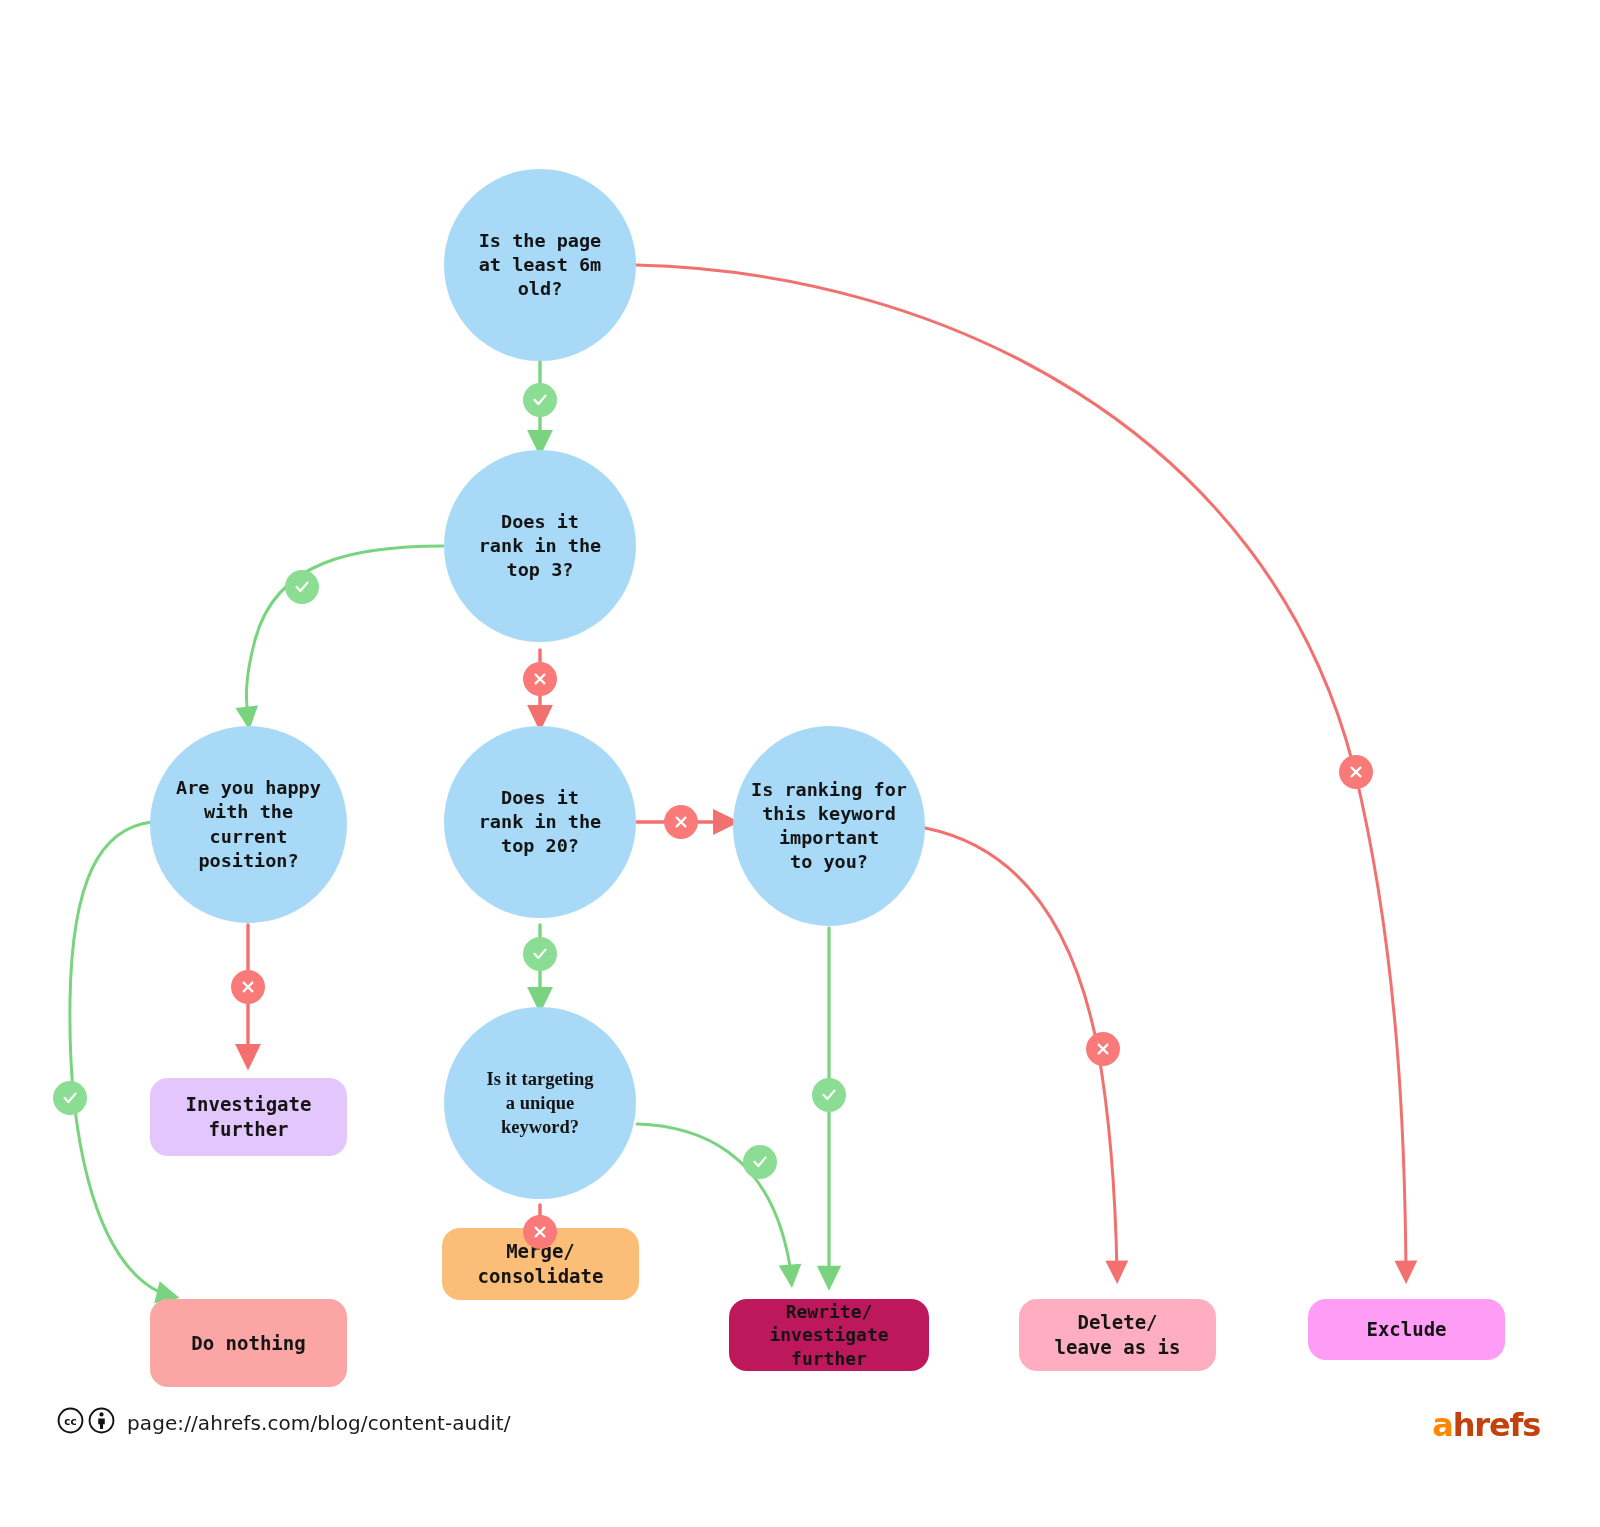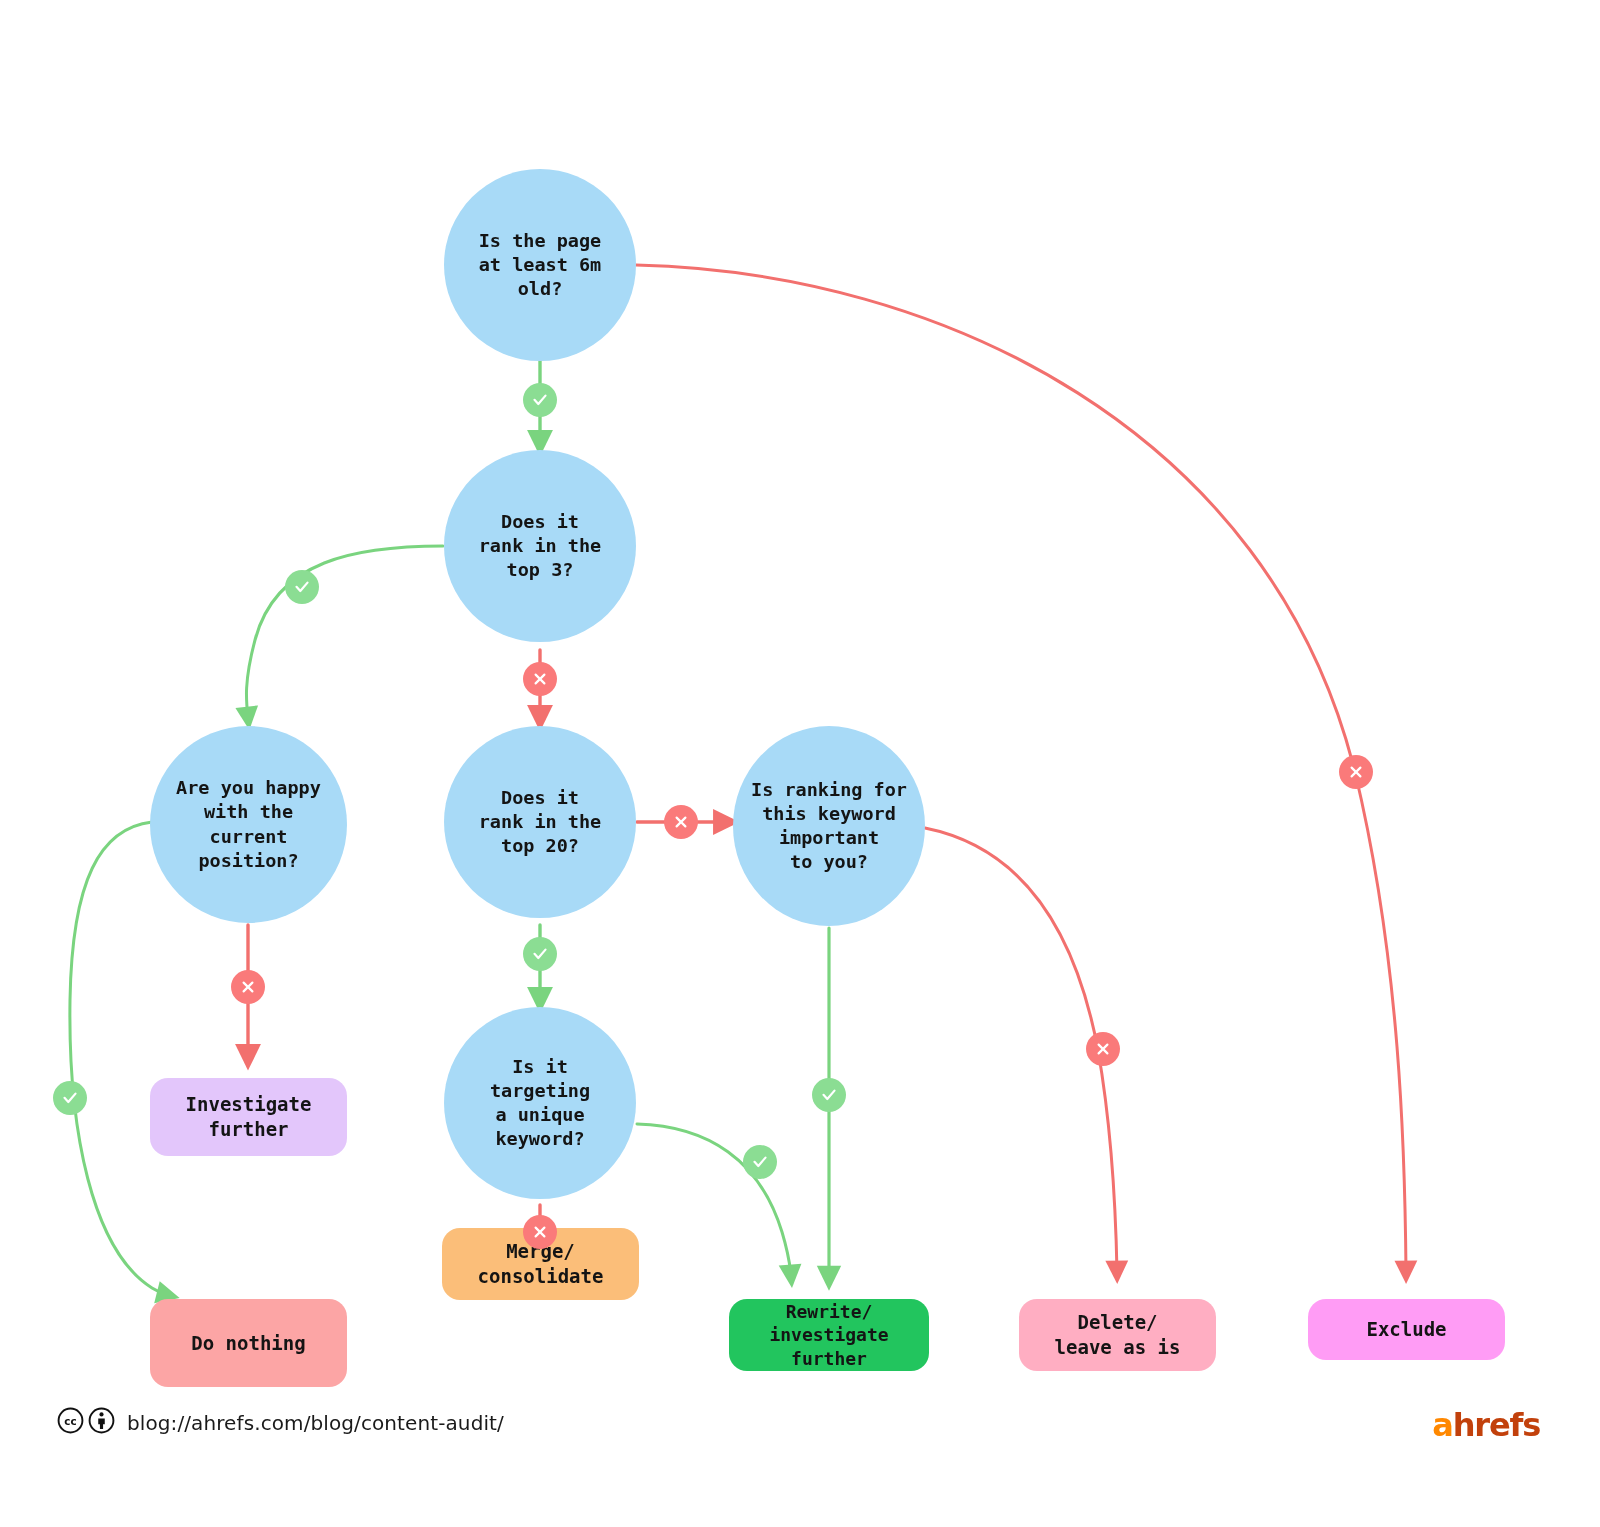--- a/index.html
+++ b/index.html
@@ -253,41 +253,41 @@
 top 20?</span>
   </div>
 
   <div class="node decision" style="left:733px; top:726px; width:192px; height:200px;">
     <span class="label">Is ranking for
 this keyword
 important
 to you?</span>
   </div>
 
-  <div class="node decision" style="left:444px; top:1007px; width:192px; height:192px;">
+  <div class="node decision" style="left:444px; top:1007px; width:192px; height:192px;font-family:Liberation Serif, serif;">
     <span class="label">Is it targeting
 a unique
 keyword?</span>
   </div>
 
   <div class="node terminal" style="left:150px; top:1062px; width:197px; height:78px; background:#e3c6fb;">
     <span>Investigate
 further</span>
   </div>
 
   <div class="node terminal" style="left:150px; top:1283px; width:197px; height:88px; background:#fca5a5;">
     <span>Do nothing</span>
   </div>
 
   <div class="node terminal" style="left:442px; top:1212px; width:197px; height:72px; background:#fbbe79;">
     <span>Merge/
 consolidate</span>
   </div>
 
-  <div class="node terminal" style="left:729px; top:1283px; width:200px; height:72px; background:#22c55e; font-size:18px;">
+  <div class="node terminal" style="left:729px; top:1283px; width:200px; height:72px; background:#be185d; font-size:18px;">
     <span>Rewrite/
 investigate further</span>
   </div>
 
   <div class="node terminal" style="left:1019px; top:1283px; width:197px; height:72px; background:#ffaec2;">
     <span>Delete/
 leave as is</span>
   </div>
 
   <div class="node terminal" style="left:1308px; top:1283px; width:197px; height:61px; background:#ff9cf5;">
@@ -301,20 +301,20 @@
         <text x="12" y="16.1" text-anchor="middle" font-family="DejaVu Sans, sans-serif" font-size="9.2" font-weight="700" fill="#111">cc</text>
       </svg>
     </span>
     <span>
       <svg width="27" height="27" viewBox="0 0 24 24" aria-hidden="true">
         <circle cx="12" cy="12" r="10.6" fill="none" stroke="#111" stroke-width="1.7"></circle>
         <circle cx="12" cy="6.6" r="1.85" fill="#111"></circle>
         <path d="M9.1,10.2 h5.8 v5.1 h-1.5 v4.2 h-2.8 v-4.2 h-1.5 z" fill="#111"></path>
       </svg>
     </span>
-    <span id="footer-url">blog://ahrefs.com/blog/content-audit/</span>
+    <span id="footer-url">page://ahrefs.com/blog/content-audit/</span>
   </div>
 
   <div id="logo">
     <span class="a">a</span><span class="hrefs">hrefs</span>
   </div>
 
 </div>
 
 </body></html>

